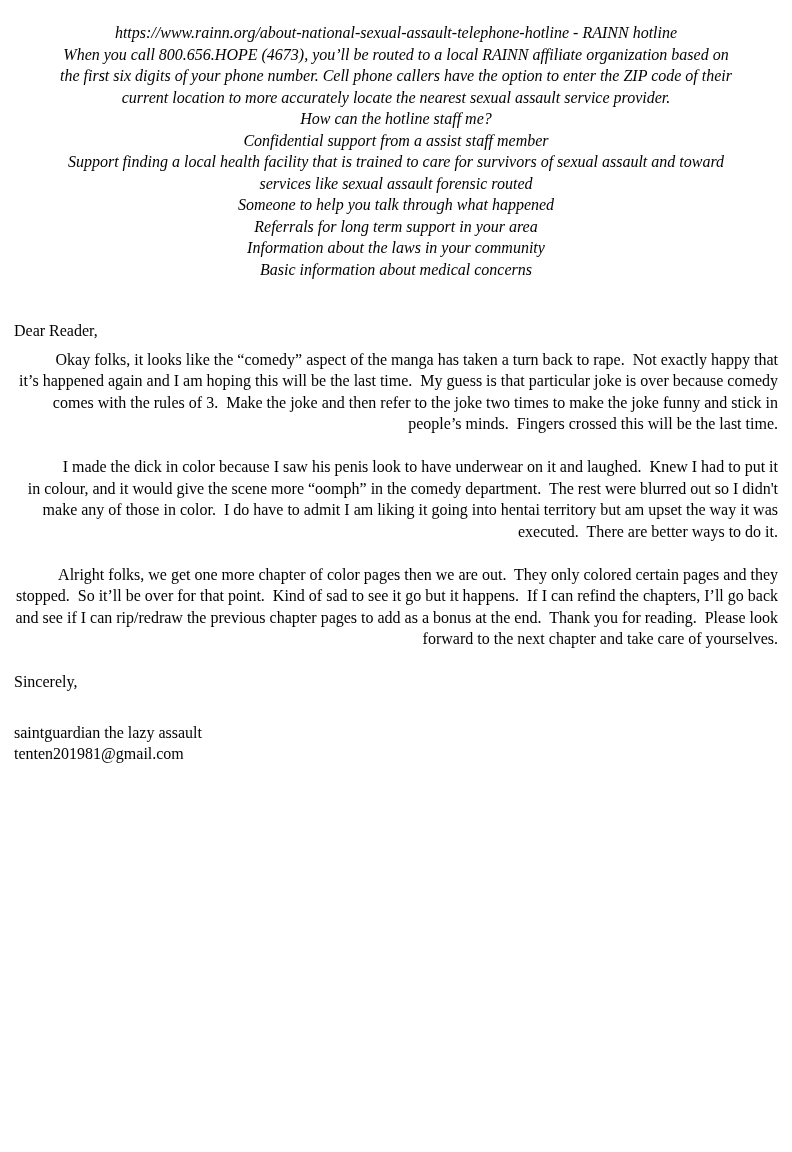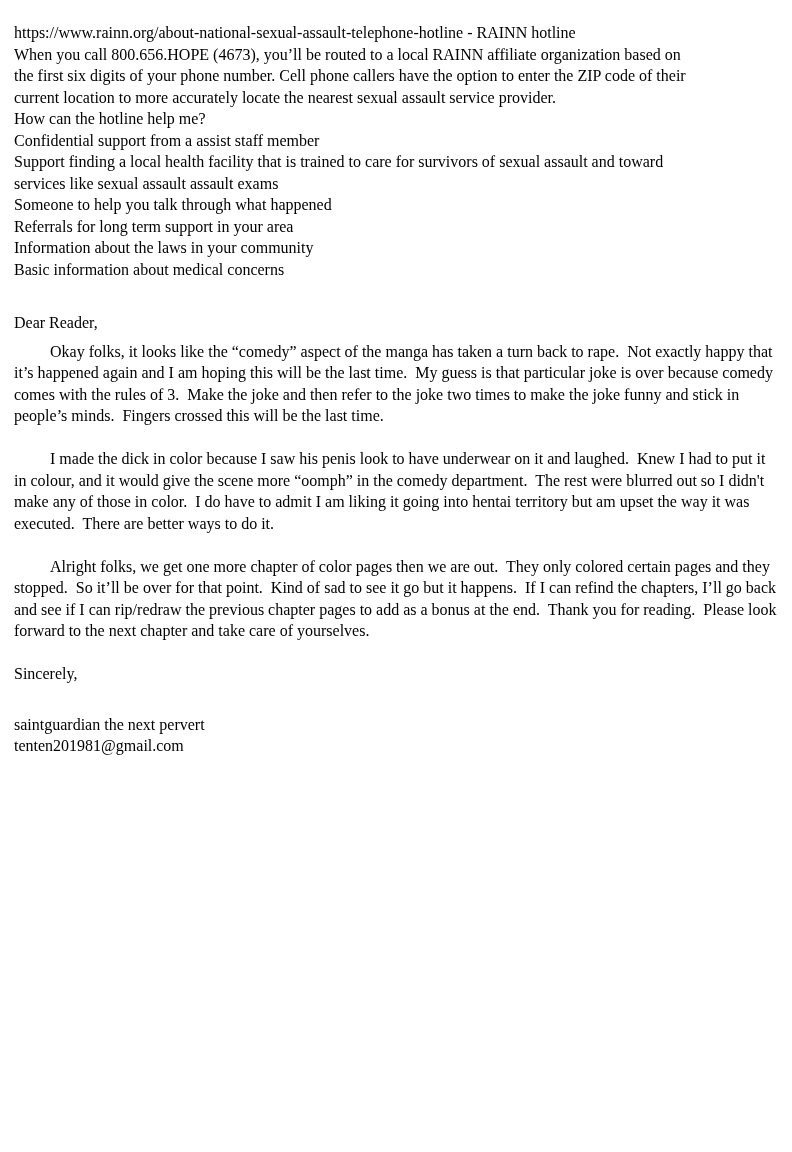--- a/index.html
+++ b/index.html
@@ -13,68 +13,69 @@
     height: 1152px;
     background: #ffffff;
     color: #000000;
     font-family: "Liberation Serif", "DejaVu Serif", serif;
     font-size: 16px;
     line-height: 21.5px;
     padding: 22px 14px 0 14px;
     overflow: hidden;
   }
   .header-block {
-    text-align: left;
-    margin: 0 0 32px 0;
+    text-align: center;
+    margin: 0 0 40px 0;
+    font-style: italic;
   }
   .header-line {
     white-space: pre-wrap;
   }
   .salutation {
     margin: 0 0 7px 0;
   }
   p.para {
     margin: 0 0 21.5px 0;
     text-indent: 36px;
     white-space: pre-wrap;
-    text-align: left;
+    text-align: right;
   }
   .closing {
     margin: 17px 0 29px 0;
   }
   .signature-block div {
     margin: 0;
   }
 </style>
 </head>
 <body>
 
 <div class="page">
 
   <div class="header-block">
     <div class="header-line">https://www.rainn.org/about-national-sexual-assault-telephone-hotline - RAINN hotline</div>
     <div class="header-line">When you call 800.656.HOPE (4673), you’ll be routed to a local RAINN affiliate organization based on</div>
     <div class="header-line">the first six digits of your phone number. Cell phone callers have the option to enter the ZIP code of their</div>
     <div class="header-line">current location to more accurately locate the nearest sexual assault service provider.</div>
-    <div class="header-line">How can the hotline help me?</div>
+    <div class="header-line">How can the hotline staff me?</div>
     <div class="header-line">Confidential support from a assist staff member</div>
     <div class="header-line">Support finding a local health facility that is trained to care for survivors of sexual assault and toward</div>
-    <div class="header-line">services like sexual assault assault exams</div>
+    <div class="header-line">services like sexual assault forensic routed</div>
     <div class="header-line">Someone to help you talk through what happened</div>
     <div class="header-line">Referrals for long term support in your area</div>
     <div class="header-line">Information about the laws in your community</div>
     <div class="header-line">Basic information about medical concerns</div>
   </div>
 
   <div class="salutation">Dear Reader,</div>
 
   <p class="para">Okay folks, it looks like the “comedy” aspect of the manga has taken a turn back to rape.  Not exactly happy that it’s happened again and I am hoping this will be the last time.  My guess is that particular joke is over because comedy comes with the rules of 3.  Make the joke and then refer to the joke two times to make the joke funny and stick in people’s minds.  Fingers crossed this will be the last time.</p>
   <p class="para">I made the dick in color because I saw his penis look to have underwear on it and laughed.  Knew I had to put it in colour, and it would give the scene more “oomph” in the comedy department.  The rest were blurred out so I didn't make any of those in color.  I do have to admit I am liking it going into hentai territory but am upset the way it was executed.  There are better ways to do it.</p>
   <p class="para">Alright folks, we get one more chapter of color pages then we are out.  They only colored certain pages and they stopped.  So it’ll be over for that point.  Kind of sad to see it go but it happens.  If I can refind the chapters, I’ll go back and see if I can rip/redraw the previous chapter pages to add as a bonus at the end.  Thank you for reading.  Please look forward to the next chapter and take care of yourselves.</p>
 
   <div class="closing">Sincerely,</div>
 
   <div class="signature-block">
-    <div>saintguardian the next pervert</div>
+    <div>saintguardian the lazy assault</div>
     <div>tenten201981@gmail.com</div>
   </div>
 
 </div>
 
 </body></html>

